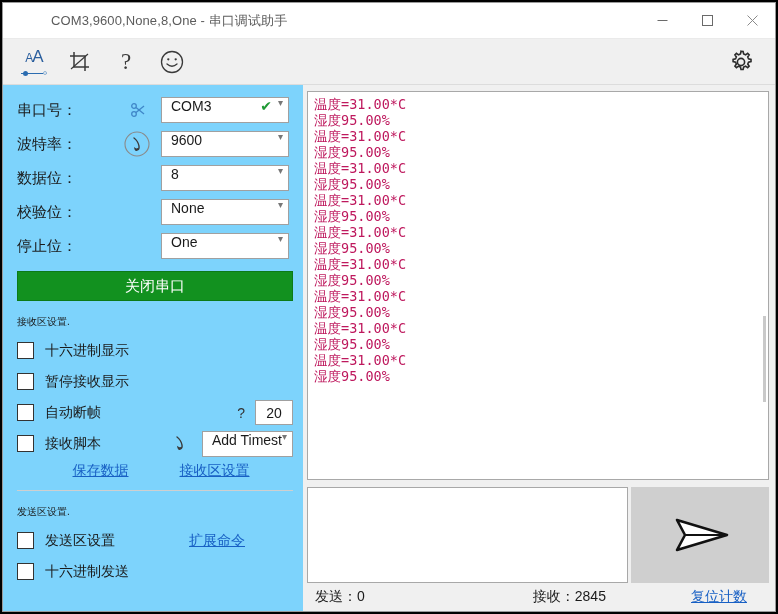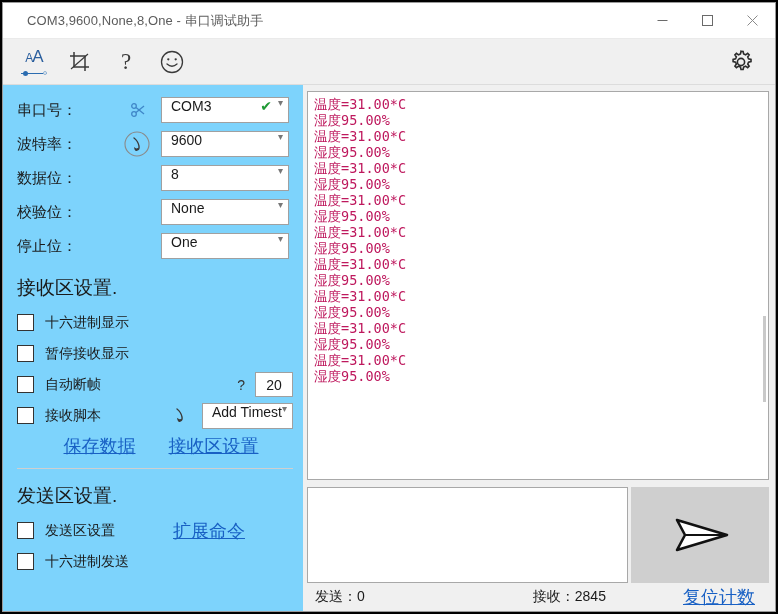--- a/index.html
+++ b/index.html
@@ -28,20 +28,21 @@
     align-items: center;
     flex: none;
     border-bottom: 1px solid #eaeaea;
   }
   .title-text {
     padding-left: 24px;
     font-size: 13px;
     color: #5c5c5c;
     letter-spacing: .1px;
     white-space: nowrap;
+    margin-left: 24px;
   }
   .win-controls { margin-left: auto; display: flex; height: 36px; }
   .win-btn {
     width: 45px; height: 36px;
     display: flex; align-items: center; justify-content: center;
     color: #6a6a6a;
   }
 
   
   .toolbar {
@@ -118,21 +119,21 @@
     margin: 8px 0 2px 0;
     background: #12911f;
     color: #fff;
     font-size: 15px;
     display: flex; align-items: center; justify-content: center;
     flex: none;
     border: 1px solid #0c7a18;
   }
 
   .sect-title {
-    font-size: 19px;
+    font-size: 10px;
     color: #1a1a1a;
     margin: 12px 0 6px 0;
     flex: none;
   }
   .chk-row {
     display: flex;
     align-items: center;
     height: 31px;
     flex: none;
   }
@@ -154,21 +155,21 @@
   }
   .script-icon-slot { width: 44px; display:flex; align-items:center; justify-content:center; flex:none; }
 
   .links-row {
     display: flex;
     justify-content: space-around;
     padding: 3px 18px 6px 30px;
     flex: none;
   }
   .link {
-    font-size: 18px;
+    font-size: 14px;
     color: #1860c4;
     text-decoration: underline;
     white-space: nowrap;
     text-align: right;
   }
   .divider { height: 1px; background: #cfcfcf; margin: 4px 0 2px 0; flex: none; }
   .sendset-row { display:flex; align-items:center; height:31px; flex:none; }
   .sendset-row .link { margin-left: auto; margin-right: 48px; }
 
   
@@ -240,21 +241,21 @@
     height: 28px;
     flex: none;
     display: flex;
     align-items: center;
     font-size: 14px;
     color: #1a1a1a;
     padding: 0 4px 0 4px;
   }
   .st-send { margin-left: 4px; }
   .st-recv { margin-left: 168px; }
-  .st-reset { margin-left: auto; margin-right: 10px; }
+  .st-reset { margin-left: auto; margin-right: 18px; }
 </style>
 </head>
 <body>
 
 <div class="window">
 
   <div class="titlebar">
     <div class="title-text">COM3,9600,None,8,One - 串口调试助手</div>
     <div class="win-controls">
       <div class="win-btn">
@@ -375,20 +376,21 @@
 
       <div class="cfg-row">
         <div class="cfg-label">停止位：</div>
         <div class="cfg-icon-slot"></div>
         <div class="combo">
           <span class="val">One</span>
           <span class="chev">▾</span>
         </div>
       </div>
 
+      <div class="open-btn">关闭串口</div>
 
       <div class="sect-title">接收区设置.</div>
 
 
       <div class="chk-row">
         <div class="checkbox"></div>
         <span class="chk-label">十六进制显示</span>
       </div>
 
       <div class="chk-row">

